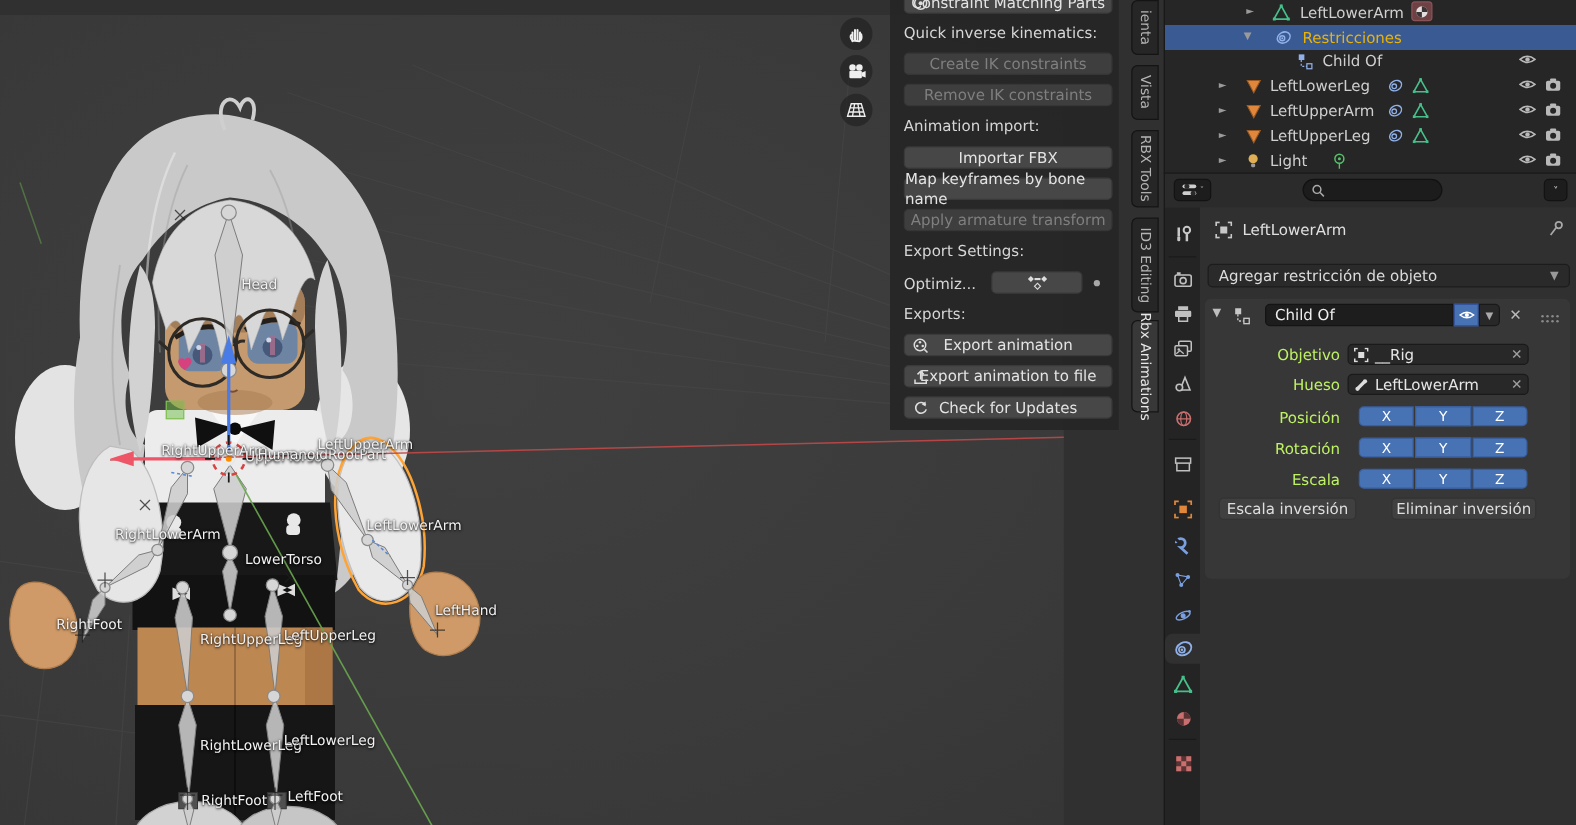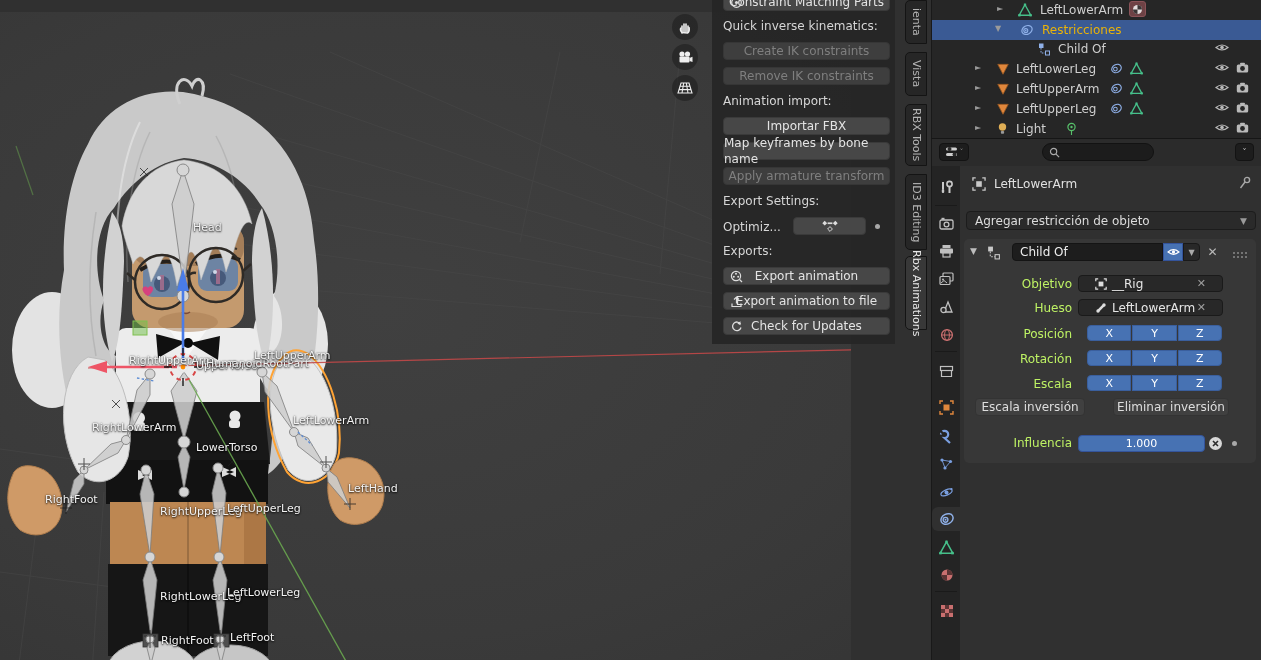--- a/index.html
+++ b/index.html
@@ -69,21 +69,21 @@
     border-radius:4px 0 0 4px;color:#eee;display:flex;align-items:center;padding-left:7px;font-size:12px;}
   .ceye{position:absolute;left:199px;top:4px;width:20px;height:18px;background:#4772b3;border:1px solid #34549c;
     display:flex;align-items:center;justify-content:center;}
   .cdrop{position:absolute;left:219px;top:4px;width:17px;height:18px;background:#282828;border:1px solid #191919;
     border-radius:0 4px 4px 0;color:#aaa;font-size:8px;display:flex;align-items:center;justify-content:center;}
   .cx{position:absolute;left:241px;top:4px;width:15px;height:18px;color:#bbb;font-size:12px;display:flex;align-items:center;justify-content:center;}
   .cgrip{position:absolute;left:268px;top:9px;}
 
   .flabel{position:absolute;font-size:12px;color:#bef264;text-align:right;width:100px;}
   .ffield{position:absolute;height:17px;background:#282828;border:1px solid #1a1a1a;border-radius:4px;color:#e6e6e6;
-    display:flex;align-items:center;font-size:12px;padding:0 16px;}
+    display:flex;align-items:center;font-size:12px;padding:0 4px;}
   .ffield .fx{margin-left:auto;color:#9f9f9f;font-size:11px;}
   .xyz{position:absolute;left:123px;width:135px;height:16px;display:flex;gap:1px;}
   .xyz div{flex:1;background:#4772b3;color:#fff;font-size:11px;display:flex;align-items:center;justify-content:center;border:1px solid #3a5f9e;}
   .xyz div:first-child{border-radius:4px 0 0 4px;}
   .xyz div:last-child{border-radius:0 4px 4px 0;}
   .gbtn{position:absolute;height:18px;background:#404040;border:1px solid #333;border-radius:4px;color:#dedede;
     display:flex;align-items:center;justify-content:center;font-size:12px;}
   .slider{position:absolute;left:114px;top:0;width:127px;height:17px;background:#4772b3;border:1px solid #34549c;border-radius:4px;
     color:#fff;font-size:11px;display:flex;align-items:center;justify-content:center;}
 </style>
@@ -816,29 +816,16 @@
         <div>Z</div>
       </div>
 
       <div class="gbtn" style="left:11px;top:159px;width:110px;">
           <span>Escala inversión</span>
         </div>
       <div class="gbtn" style="left:149px;top:159px;width:116px;">
           <span>Eliminar inversión</span>
         </div>
 
-      <div style="position:absolute;left:0;top:196px;width:292px;height:17px;">
-        <div class="flabel" style="left:8px;top:1px;">Influencia</div>
-        <div class="slider">
-            <span>1.000</span>
-          </div>
-        <div style="position:absolute;left:243px;top:0;width:17px;height:17px;display:flex;align-items:center;justify-content:center;">
-          <svg width="15" height="15" viewBox="0 0 15 15">
-              <circle cx="7.5" cy="7.5" r="6.5" fill="#d8d8d8"></circle>
-              <path d="M5,5 L10,10 M10,5 L5,10" stroke="#2b2b2b" stroke-width="1.6"></path>
-            </svg>
-        </div>
-        <div class="np-dot" style="left:268px;top:6px;"></div>
-      </div>
     </div>
   </div>
 
 </div>
 
 </body></html>

